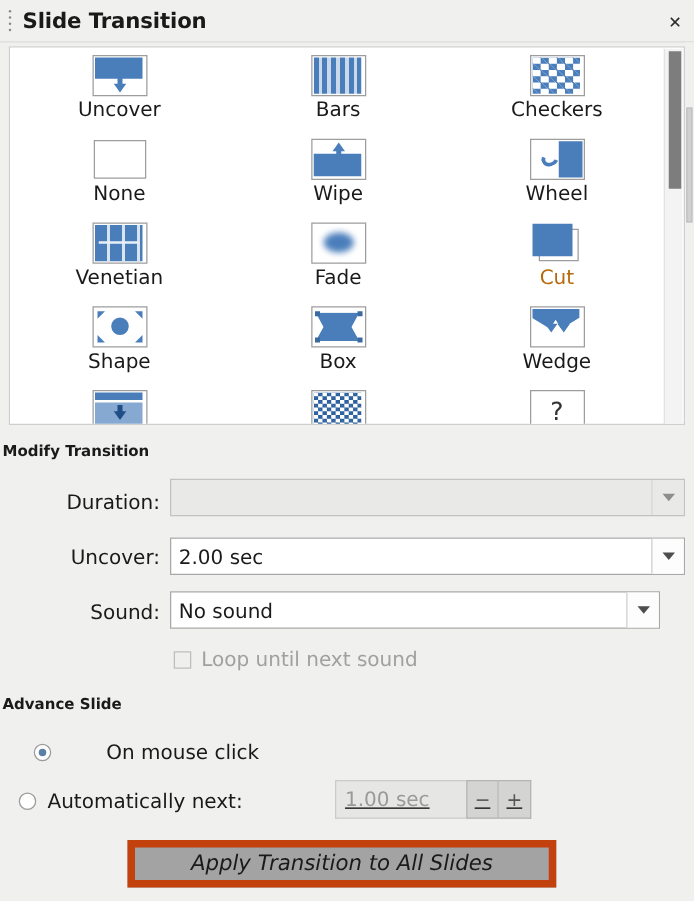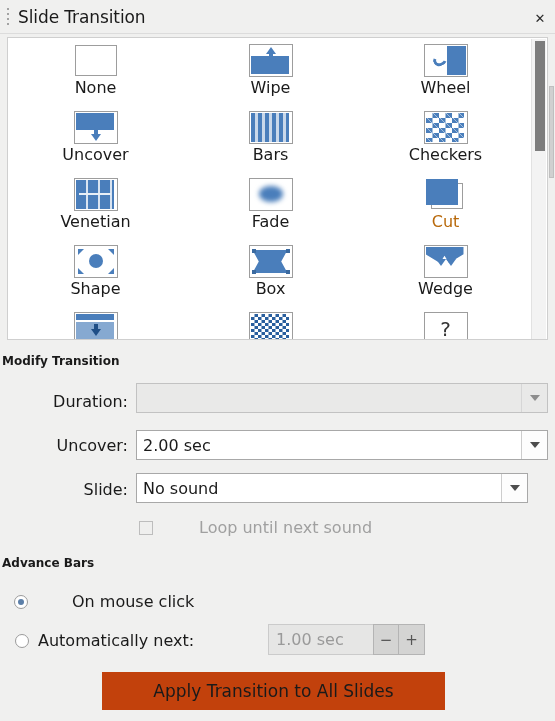--- a/index.html
+++ b/index.html
@@ -18,21 +18,21 @@
     background: #f0f0ef;
     display: flex; align-items: center;
   }
   .grip-dots {
     width: 10px; height: 22px; margin-left: 3px;
     display: flex; flex-direction: column; justify-content: center;
     align-items: center; gap: 3px;
   }
   .grip-dots i { display:block; width:2px; height:2px; background:#8a8a8a; border-radius:50%; }
   .panel-title {
-    font-size: 17px; font-weight: normal; color: #1a1a1a;
+    font-size: 17px; font-weight: bold; color: #1a1a1a;
     margin-left: 5px; letter-spacing: -0.1px;
   }
   .close-btn {
     position: absolute; right: 6px; top: 9px;
     width: 18px; height: 18px;
     display: flex; align-items: center; justify-content: center;
     color: #2b2b2b; font-size: 13px; line-height: 1;
     cursor: pointer;
   }
   .title-sep {
@@ -205,39 +205,39 @@
 
   
   .rd-row { position:absolute; display:flex; align-items:center; gap:9px; cursor:pointer; }
   .radio { width:14px; height:14px; border:1px solid #9b9b9b; border-radius:50%; background:#fff;
            position:relative; }
   .radio.on::after { content:""; position:absolute; left:3px; top:3px; width:6px; height:6px;
            border-radius:50%; background:#5c7fa8; }
   .rd-row .txt { font-size:16px; color:#1a1a1a; }
 
   
-  .spin { position:absolute; display:flex; height:31px; }
+  .spin { position:absolute; display:flex; height:31px;text-decoration:underline; }
   .spin .field {
     width:105px; height:31px; background:#e6e6e5; border:1px solid #cbcbcb; border-right:none;
     display:flex; align-items:center; padding-left:7px;
     font-size:16px; color:#9a9a9a;
   }
   .spin .btn {
     width:26px; height:31px; background:#d4d4d3; border:1px solid #b4b4b4;
     display:flex; align-items:center; justify-content:center;
     font-size:15px; color:#555; cursor:pointer;
   }
   .spin .btn + .btn { border-left:none; }
 
   
   .apply-btn {
     position:absolute; left:102px; top:672px; width:343px; height:38px;
-    background:#c2410c; border:6px solid #c2410c;
+    background:#a3a3a3; border:6px solid #c2410c;
     display:flex; align-items:center; justify-content:center;
-    font-size:17px; color:#1a1a1a; cursor:pointer;
+    font-size:17px; color:#1a1a1a; cursor:pointer;font-style:italic;
   }
 
   
   .outer-scroll {
     position:absolute; right:0; top:34px; width:7px; height:307px; background:#f0f0ef;
   }
   .outer-thumb {
     position:absolute; right:1px; top:52px; width:5px; height:92px;
     background:#d0d0d0; border:1px solid #bfbfbf;
   }
@@ -255,20 +255,46 @@
   <div class="panel-title">Slide Transition</div>
 </div>
 <div class="close-btn">✕</div>
 <div class="title-sep"></div>
 
 <div class="grid-frame">
   <div class="grid-inner">
 
     <div class="row">
       <div class="cell">
+        <span class="ic ic-uncover">
+          <span class="fr"></span>
+            <span class="fill"></span>
+            <span class="arrow-dn-tail"></span>
+            <span class="arrow-dn"></span>
+        </span>
+        <span class="lbl">Uncover</span>
+      </div>
+      <div class="cell">
+        <span class="ic ic-bars">
+          <span class="fr"></span>
+            <span class="stripes"></span>
+        </span>
+        <span class="lbl">Bars</span>
+      </div>
+      <div class="cell">
+        <span class="ic ic-check">
+          <span class="fr"></span>
+            <span class="board"></span>
+        </span>
+        <span class="lbl">Checkers</span>
+      </div>
+    </div>
+
+    <div class="row">
+      <div class="cell">
         <span class="ic ic-none">
             <span class="fr"></span>
           </span>
         <span class="lbl">None</span>
       </div>
       <div class="cell">
         <span class="ic ic-wipe">
           <span class="fr"></span>
             <span class="fill"></span>
             <span class="arrow-up-tail"></span>
@@ -276,46 +302,20 @@
         </span>
         <span class="lbl">Wipe</span>
       </div>
       <div class="cell">
         <span class="ic ic-wheel">
           <span class="fr"></span>
             <span class="half"></span>
             <span class="swirl"></span>
         </span>
         <span class="lbl">Wheel</span>
-      </div>
-    </div>
-
-    <div class="row">
-      <div class="cell">
-        <span class="ic ic-uncover">
-          <span class="fr"></span>
-            <span class="fill"></span>
-            <span class="arrow-dn-tail"></span>
-            <span class="arrow-dn"></span>
-        </span>
-        <span class="lbl">Uncover</span>
-      </div>
-      <div class="cell">
-        <span class="ic ic-bars">
-          <span class="fr"></span>
-            <span class="stripes"></span>
-        </span>
-        <span class="lbl">Bars</span>
-      </div>
-      <div class="cell">
-        <span class="ic ic-check">
-          <span class="fr"></span>
-            <span class="board"></span>
-        </span>
-        <span class="lbl">Checkers</span>
       </div>
     </div>
 
     <div class="row">
       <div class="cell">
         <span class="ic ic-ven">
           <span class="fr"></span>
             <span class="pan"></span>
             <span class="hl"></span>
         </span>
@@ -416,36 +416,36 @@
 </div>
 
 <div class="lbl-right" style="left:0px; top:436px; width:128px;">Uncover:</div>
 <div class="combo" style="left:136px; top:430px; width:412px;gap:36px;">
   <div class="val">2.00 sec</div>
   <div class="arrowbox">
       <span class="caret"></span>
     </div>
 </div>
 
-<div class="lbl-right" style="left:0px; top:480px; width:128px;">Slide:</div>
+<div class="lbl-right" style="left:0px; top:480px; width:128px;">Sound:</div>
 <div class="combo" style="left:136px; top:473px; width:392px;justify-content:center;">
   <div class="val">No sound</div>
   <div class="arrowbox">
       <span class="caret"></span>
     </div>
 </div>
 
 <div class="cb-row" style="left:139px; top:518px;">
   <span class="cbox"></span>
-  <span class="lbl-dim" style="font-size:16px;margin-left:38px;">Loop until next sound</span>
-</div>
-
-<div class="section-head" id="advance-head">Advance Bars</div>
-
-<div class="rd-row" style="left:14px; top:592px;gap:44px;">
+  <span class="lbl-dim" style="font-size:16px;">Loop until next sound</span>
+</div>
+
+<div class="section-head" id="advance-head">Advance Slide</div>
+
+<div class="rd-row" style="left:27px; top:592px;gap:44px;">
   <span class="radio on"></span>
   <span class="txt">On mouse click</span>
 </div>
 
 <div class="rd-row" style="left:15px; top:631px;">
   <span class="radio"></span>
   <span class="txt">Automatically next:</span>
 </div>
 
 <div class="spin" style="left:268px; top:624px;">

